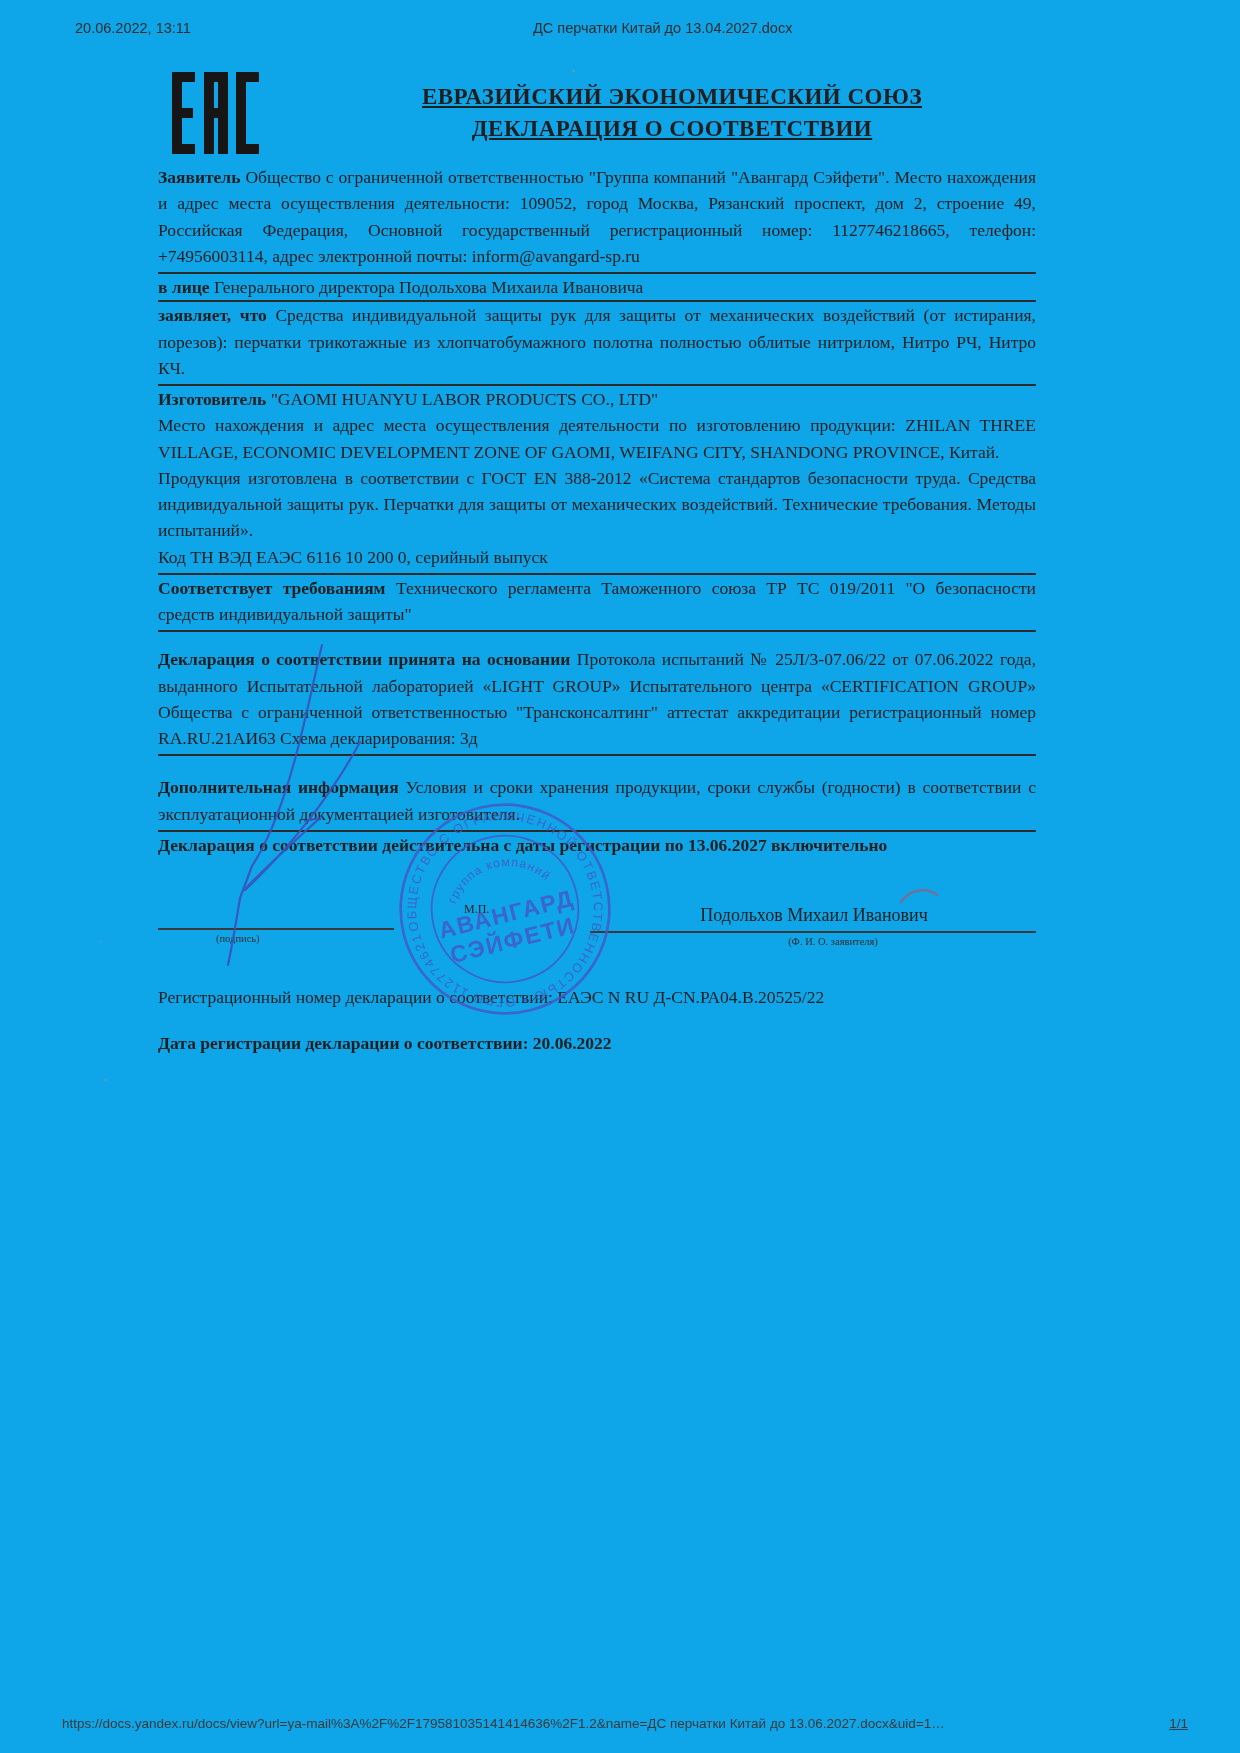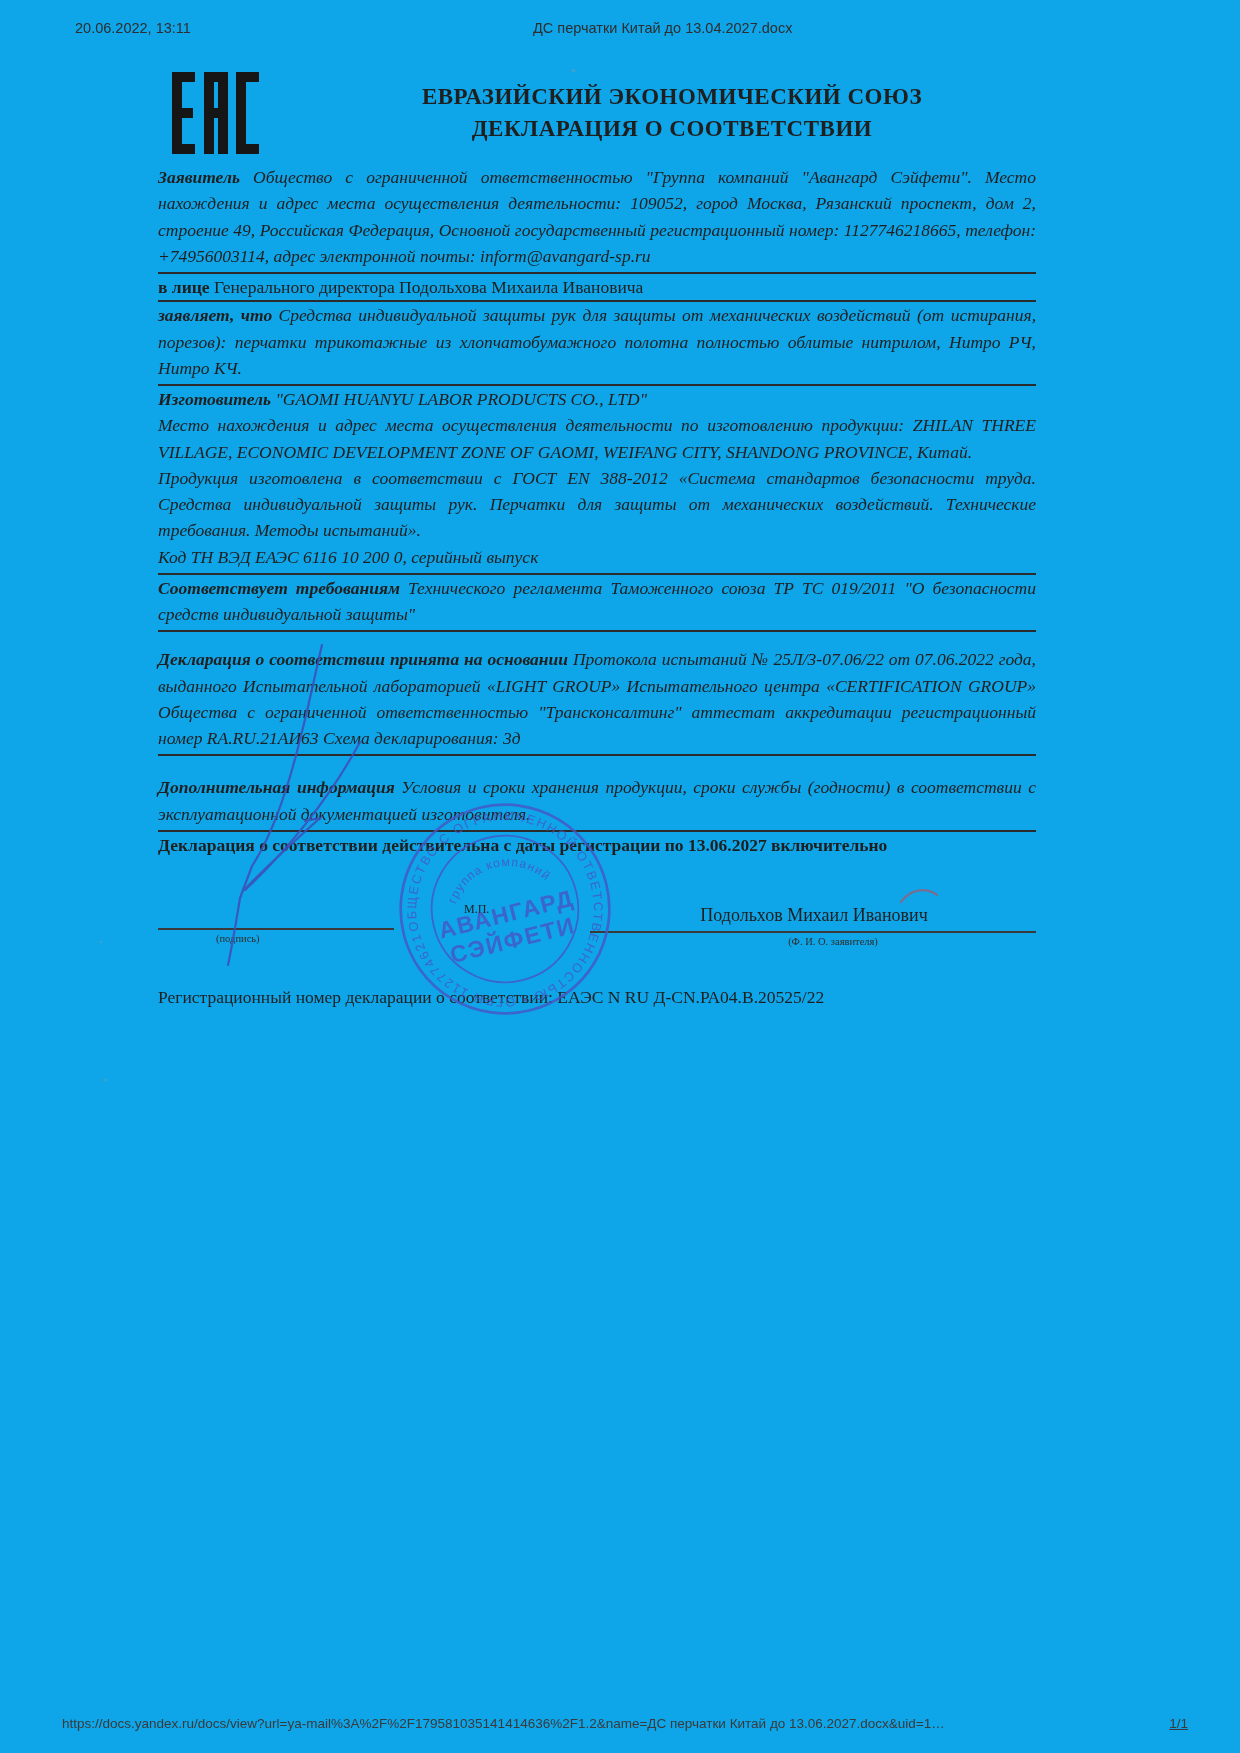--- a/index.html
+++ b/index.html
@@ -15,31 +15,31 @@
   .topbar .fn{position:absolute;left:533px;top:0;}
   .botbar{position:absolute;bottom:22px;left:0;width:100%;
     font-family:"Liberation Sans", sans-serif;font-size:13.5px;color:#3a3a3a;}
   .botbar .url{position:absolute;left:62px;bottom:0;white-space:nowrap;}
   .botbar .pg{position:absolute;right:52px;bottom:0;text-decoration:underline;}
 
   .doc{position:absolute;left:158px;top:66px;width:878px;
     font-size:17.5px;line-height:1.5;}
   .masthead{display:flex;align-items:center;margin:6px 0 10px 0;}
   .eac{flex:0 0 auto;margin-left:14px;}
-  .titles{flex:1 1 auto;text-align:center;padding-left:46px;}
+  .titles{flex:1 1 auto;text-align:center;padding-left:46px;text-decoration:underline;}
   .titles div{font-weight:700;font-size:23px;line-height:1.4;letter-spacing:.5px;}
 
   .sec{border-bottom:2px solid #2b2b2b;}
   .para{margin:0;text-align:justify;}
   .para.nj{text-align:left;}
   b{font-weight:700;}
   .gap14{height:14px;}
   .gap18{height:18px;}
   .pt4{}
-  .pb3{padding-bottom:3px;font-style:italic;}
+  .pb3{padding-bottom:3px;}
   .boldline{font-weight:700;}
 
   .sigrow{position:relative;height:100px;margin-top:4px;}
   .sigline-left{position:absolute;left:0;top:66px;width:236px;border-top:2px solid #3a3a3a;}
   .sigcap-left{position:absolute;left:58px;top:69px;font-size:10.5px;color:#2e2e2e;}
   .mp{position:absolute;left:306px;top:38px;font-size:12px;}
   .fio{position:absolute;left:432px;top:40px;width:448px;text-align:center;font-size:18px;}
   .sigline-right{position:absolute;left:432px;top:69px;width:446px;border-top:2px solid #3a3a3a;}
   .sigcap-right{position:absolute;left:452px;top:72px;width:446px;text-align:center;font-size:10.5px;color:#2e2e2e;}
 
@@ -144,20 +144,21 @@
           <text font-family="Liberation Sans, sans-serif" font-size="11" letter-spacing="1" fill="#4558c4" stroke="none" text-anchor="middle">
             <textPath href="#arcPath" startOffset="50%">группа компаний</textPath>
           </text>
           <text x="100" y="112" text-anchor="middle" font-family="Liberation Sans, sans-serif" font-weight="bold" font-size="21" letter-spacing="1.5" fill="#4558c4" stroke="none">АВАНГАРД</text>
           <text x="100" y="136" text-anchor="middle" font-family="Liberation Sans, sans-serif" font-weight="bold" font-size="21" letter-spacing="1.5" fill="#4558c4" stroke="none">СЭЙФЕТИ</text>
         </g>
       </svg>
     </div>
 
     <p class="para nj regnum">Регистрационный номер декларации о соответствии: ЕАЭС N RU Д-CN.РА04.В.20525/22</p>
+    <p class="para nj regdate">Дата регистрации декларации о соответствии: 20.06.2022</p>
 
   </div>
 
   <svg class="signink" width="200" height="360" viewBox="0 0 200 360">
     <g fill="none" stroke="#3d50b8" stroke-width="2.2" stroke-linecap="round" opacity="0.88">
       <path d="M132,17 C118,75 100,180 62,238 L50,270 C46,295 42,318 38,337"></path>
       <path d="M170,114 C140,170 95,225 55,262"></path>
       <path d="M56,260 C80,235 110,208 130,190 l-15,3"></path>
     </g>
   </svg>

